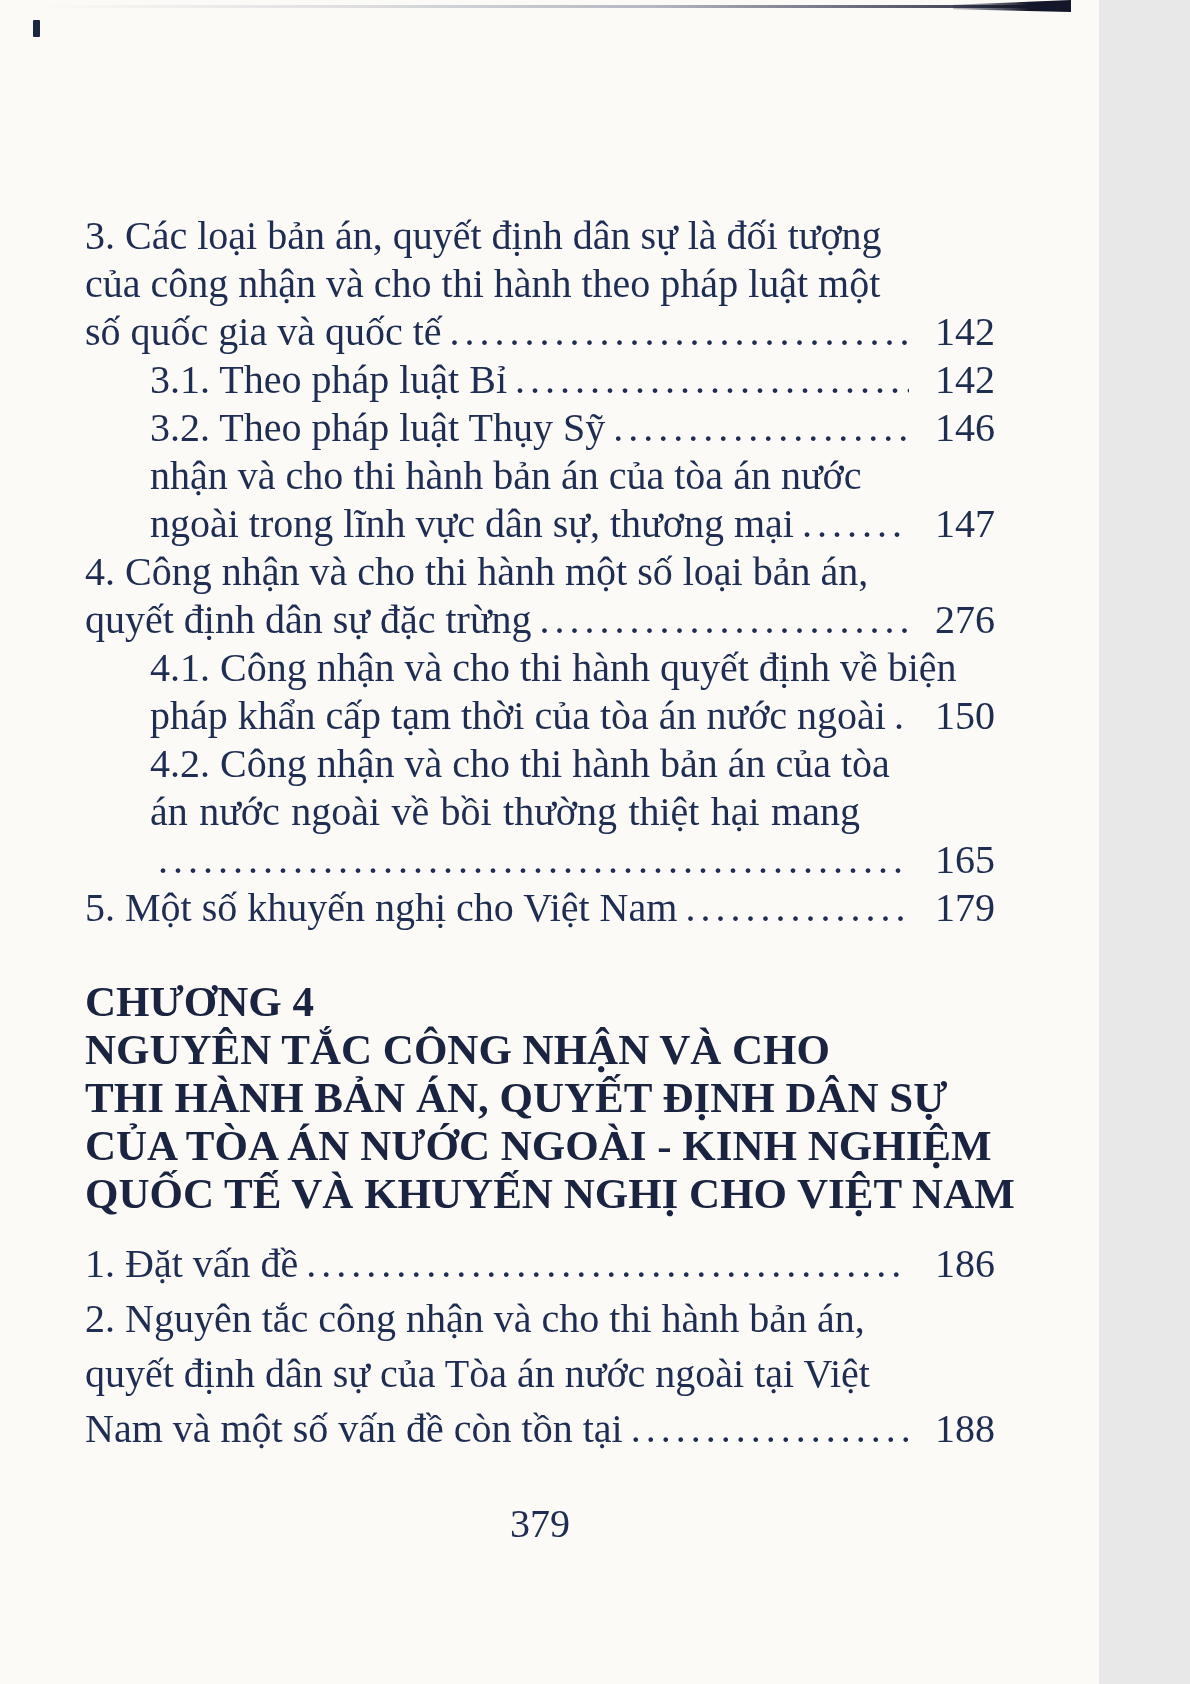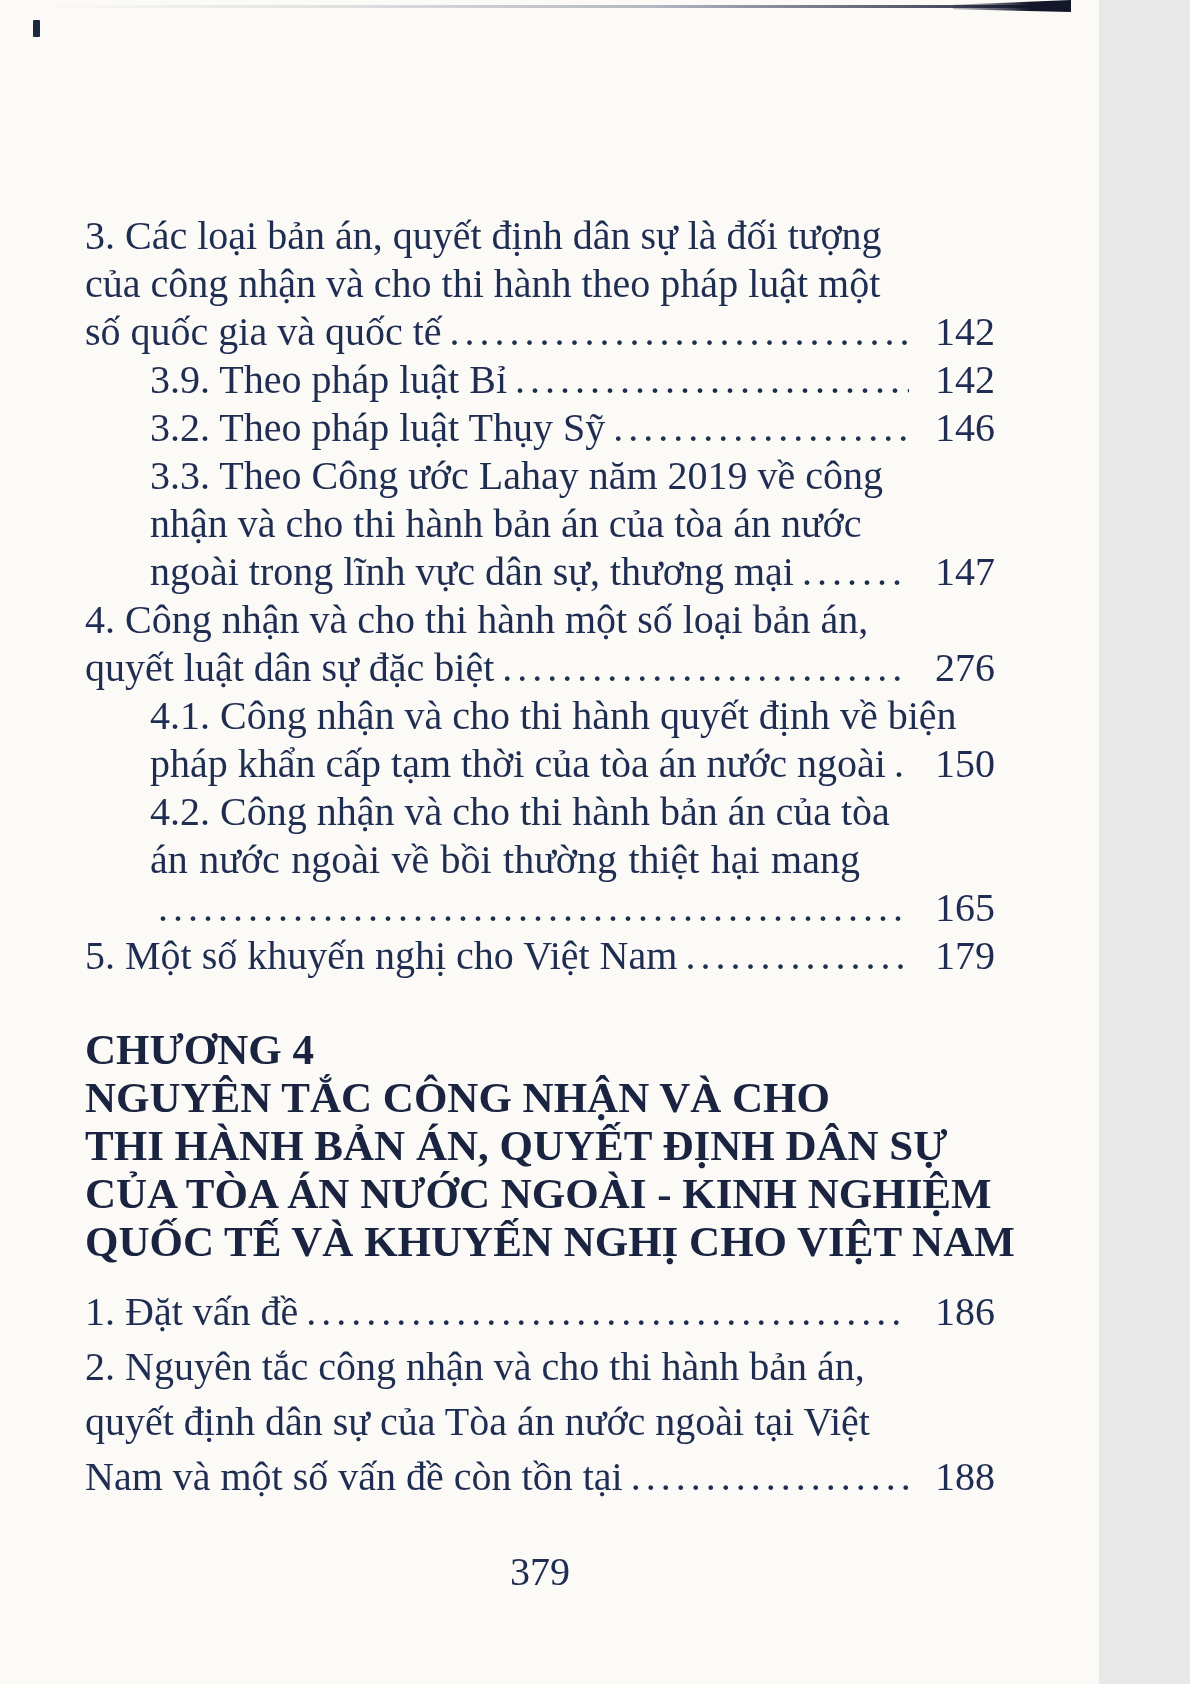--- a/index.html
+++ b/index.html
@@ -77,39 +77,38 @@
   <div class="content">
     <div class="toc-block">
         <div class="toc-line wrap-line"><span class="toc-text">3. Các loại bản án, quyết định dân sự là đối tượng</span></div>
         <div class="toc-line wrap-line"><span class="toc-text">của công nhận và cho thi hành theo pháp luật một</span></div>
         <div class="toc-line has-page">
           <span class="toc-text">số quốc gia và quốc tế</span>
           <span class="dots">..........................................................................................</span>
           <span class="pagenum">142</span>
         </div>
         <div class="toc-line indent has-page">
-          <span class="toc-text">3.9. Theo pháp luật Bỉ</span>
+          <span class="toc-text">3.1. Theo pháp luật Bỉ</span>
           <span class="dots">..........................................................................................</span>
           <span class="pagenum">142</span>
         </div>
         <div class="toc-line indent has-page">
           <span class="toc-text">3.2. Theo pháp luật Thụy Sỹ</span>
           <span class="dots">..........................................................................................</span>
           <span class="pagenum">146</span>
         </div>
-        <div class="toc-line indent wrap-line"><span class="toc-text">3.3. Theo Công ước Lahay năm 2019 về công</span></div>
         <div class="toc-line indent wrap-line"><span class="toc-text">nhận và cho thi hành bản án của tòa án nước</span></div>
         <div class="toc-line indent has-page">
           <span class="toc-text">ngoài trong lĩnh vực dân sự, thương mại</span>
           <span class="dots">..........................................................................................</span>
           <span class="pagenum">147</span>
         </div>
         <div class="toc-line wrap-line"><span class="toc-text">4. Công nhận và cho thi hành một số loại bản án,</span></div>
         <div class="toc-line has-page">
-          <span class="toc-text">quyết luật dân sự đặc biệt</span>
+          <span class="toc-text">quyết định dân sự đặc trừng</span>
           <span class="dots">..........................................................................................</span>
           <span class="pagenum">276</span>
         </div>
         <div class="toc-line indent wrap-line"><span class="toc-text">4.1. Công nhận và cho thi hành quyết định về biện</span></div>
         <div class="toc-line indent has-page">
           <span class="toc-text">pháp khẩn cấp tạm thời của tòa án nước ngoài</span>
           <span class="dots">..........................................................................................</span>
           <span class="pagenum">150</span>
         </div>
         <div class="toc-line indent wrap-line"><span class="toc-text">4.2. Công nhận và cho thi hành bản án của tòa</span></div>

